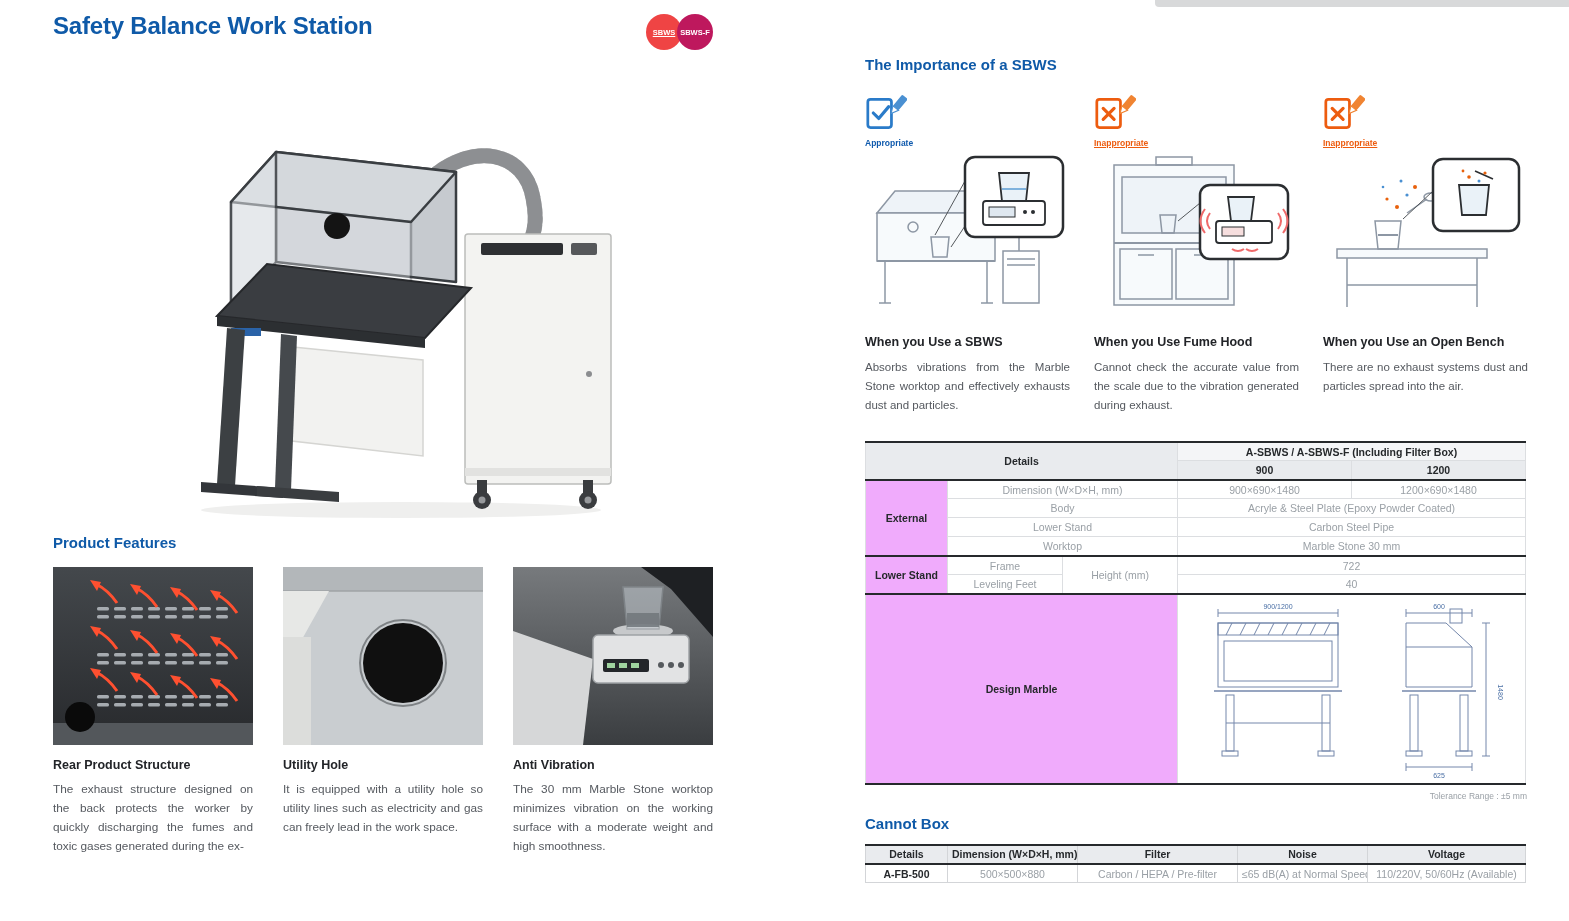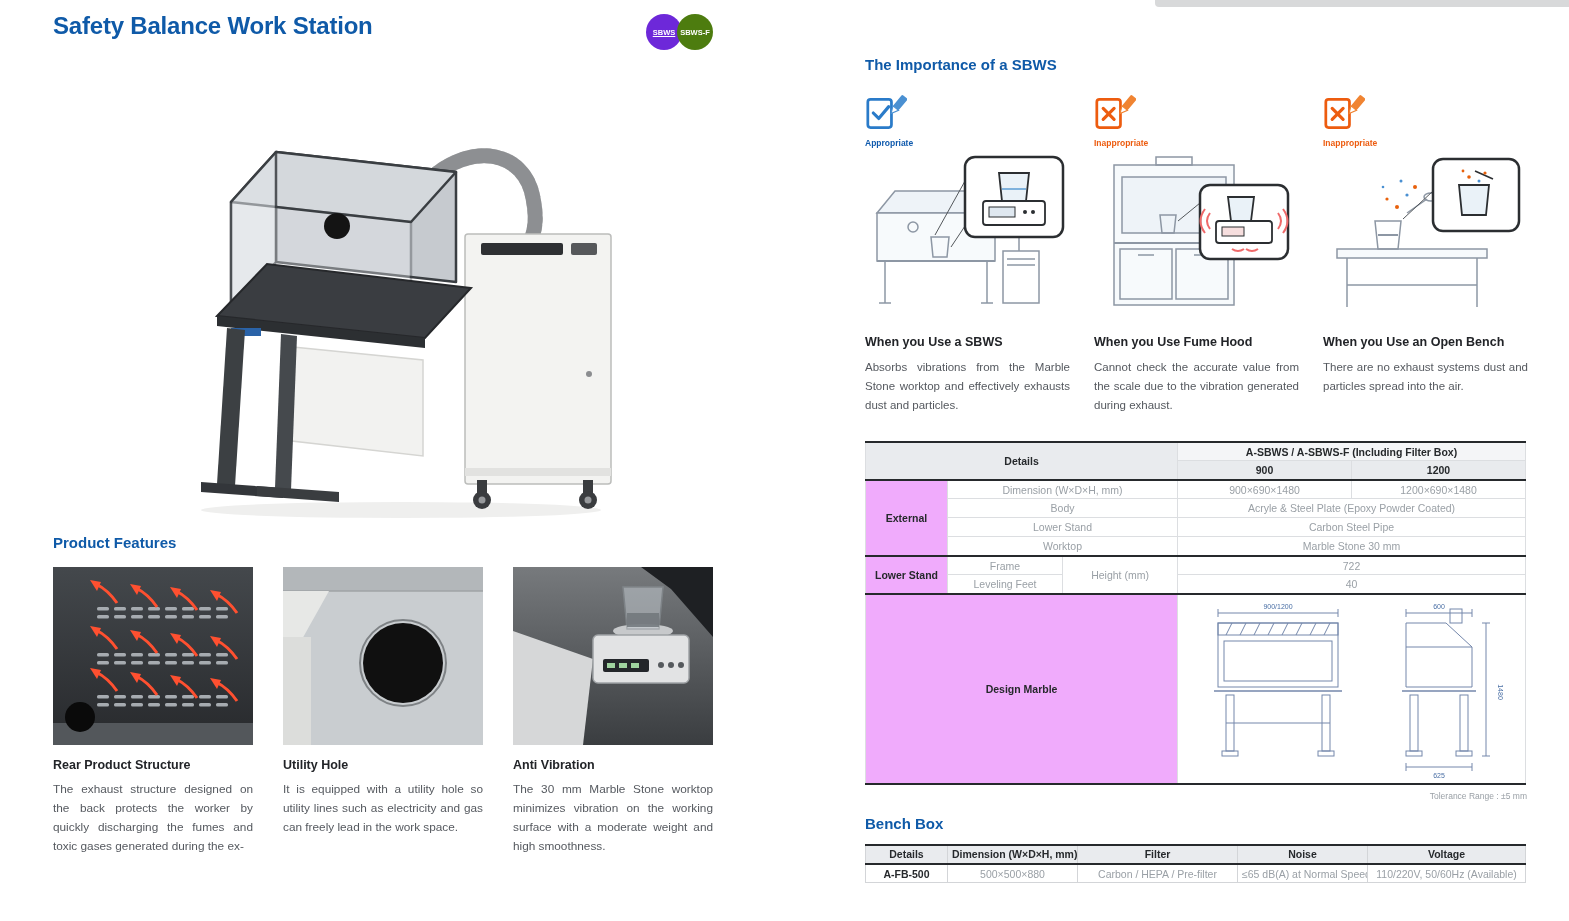--- a/index.html
+++ b/index.html
@@ -14,42 +14,42 @@
   .top-tab { position:absolute; top:0; left:1155px; width:414px; height:7px; background:#d8d9da; border-bottom-left-radius:4px; }
 
   .left-col  { position:absolute; left:53px;  top:0; width:660px; }
   .right-col { position:absolute; left:865px; top:0; width:662px; }
 
   
   .title-row { padding-top:12px; display:flex; justify-content:space-between; align-items:flex-start; }
   .page-title { font-size:24px; font-weight:700; color:#0f5aa8; letter-spacing:-0.2px; }
   .badges { display:flex; margin-top:2px; }
   .badge { width:36px; height:36px; border-radius:50%; color:#fff; display:flex; align-items:center; justify-content:center; font-size:7.5px; font-weight:700; }
-  .badge.light { background:#6d28d9;text-decoration:underline; }
-  .badge.dark  { background:#4d7c0f; margin-left:-5px; }
+  .badge.light { background:#ef4444;text-decoration:underline; }
+  .badge.dark  { background:#be185d; margin-left:-5px; }
 
   .intro { margin-top:20px; font-size:12px; color:#55595f; line-height:1.8; }
   .intro span { display:block; }
 
   .product-figure { margin-top:26px; height:448px; padding-left:78px; }
 
   .section-heading { font-size:15px; font-weight:700; color:#0f5aa8; }
   .features-heading { margin-top:10px; }
   .features-grid { margin-top:16px; display:grid; grid-template-columns:repeat(3,200px); column-gap:30px; }
   .feature-img { width:200px; height:178px; overflow:hidden; background:#d8dadd; }
   .feature-title { font-size:12.5px; font-weight:700; color:#222428; margin:13px 0 8px; }
   .feature-text { font-size:11.8px; color:#55595f; line-height:1.6; text-align:justify; }
 
   
   .importance-heading { margin-top:56px; }
   .cards { margin-top:20px; display:grid; grid-template-columns:repeat(3,205px); column-gap:24px; }
   .card-iconblock { height:56px; }
   .card-tag { font-size:8.5px; font-weight:700; margin-top:1px; }
   .tag-appropriate { color:#0f5aad; }
-  .tag-inappropriate { color:#ed5c0f; }
+  .tag-inappropriate { color:#ed5c0f;text-decoration:underline; }
   .card-illus { height:176px; margin-top:2px; }
   .card-title { font-size:12.5px; font-weight:700; color:#222428; margin-top:8px; }
   .card-text { font-size:11.5px; color:#55595f; line-height:1.65; text-align:justify; margin-top:9px; }
 
   
   .spec-table { margin-top:26px; width:660px; border-collapse:collapse; table-layout:fixed;
                 border-top:2px solid #26292c; border-bottom:2px solid #26292c; }
   .spec-table td, .spec-table th { border:1px solid #dcdee1; height:19px; padding:0 4px;
                 font-size:10.5px; text-align:center; font-weight:400; overflow:hidden; white-space:nowrap; }
   .spec-table .hdr { background:#e9ebee; color:#26292c; font-weight:700; }
@@ -457,21 +457,21 @@
             <text x="261" y="183">625</text>
           </g>
         </svg>
       </td>
     </tr>
   </tbody>
     </table>
 
   <div class="tolerance">Tolerance Range : ±5 mm</div>
 
-  <h2 class="section-heading filterbox-heading">Bench Box</h2>
+  <h2 class="section-heading filterbox-heading">Cannot Box</h2>
 
   <table class="filter-table">
     <colgroup>
       <col style="width:82px">
         <col style="width:130px">
         <col style="width:160px">
       <col style="width:130px">
         <col style="width:158px">
     </colgroup>
     <tbody>

